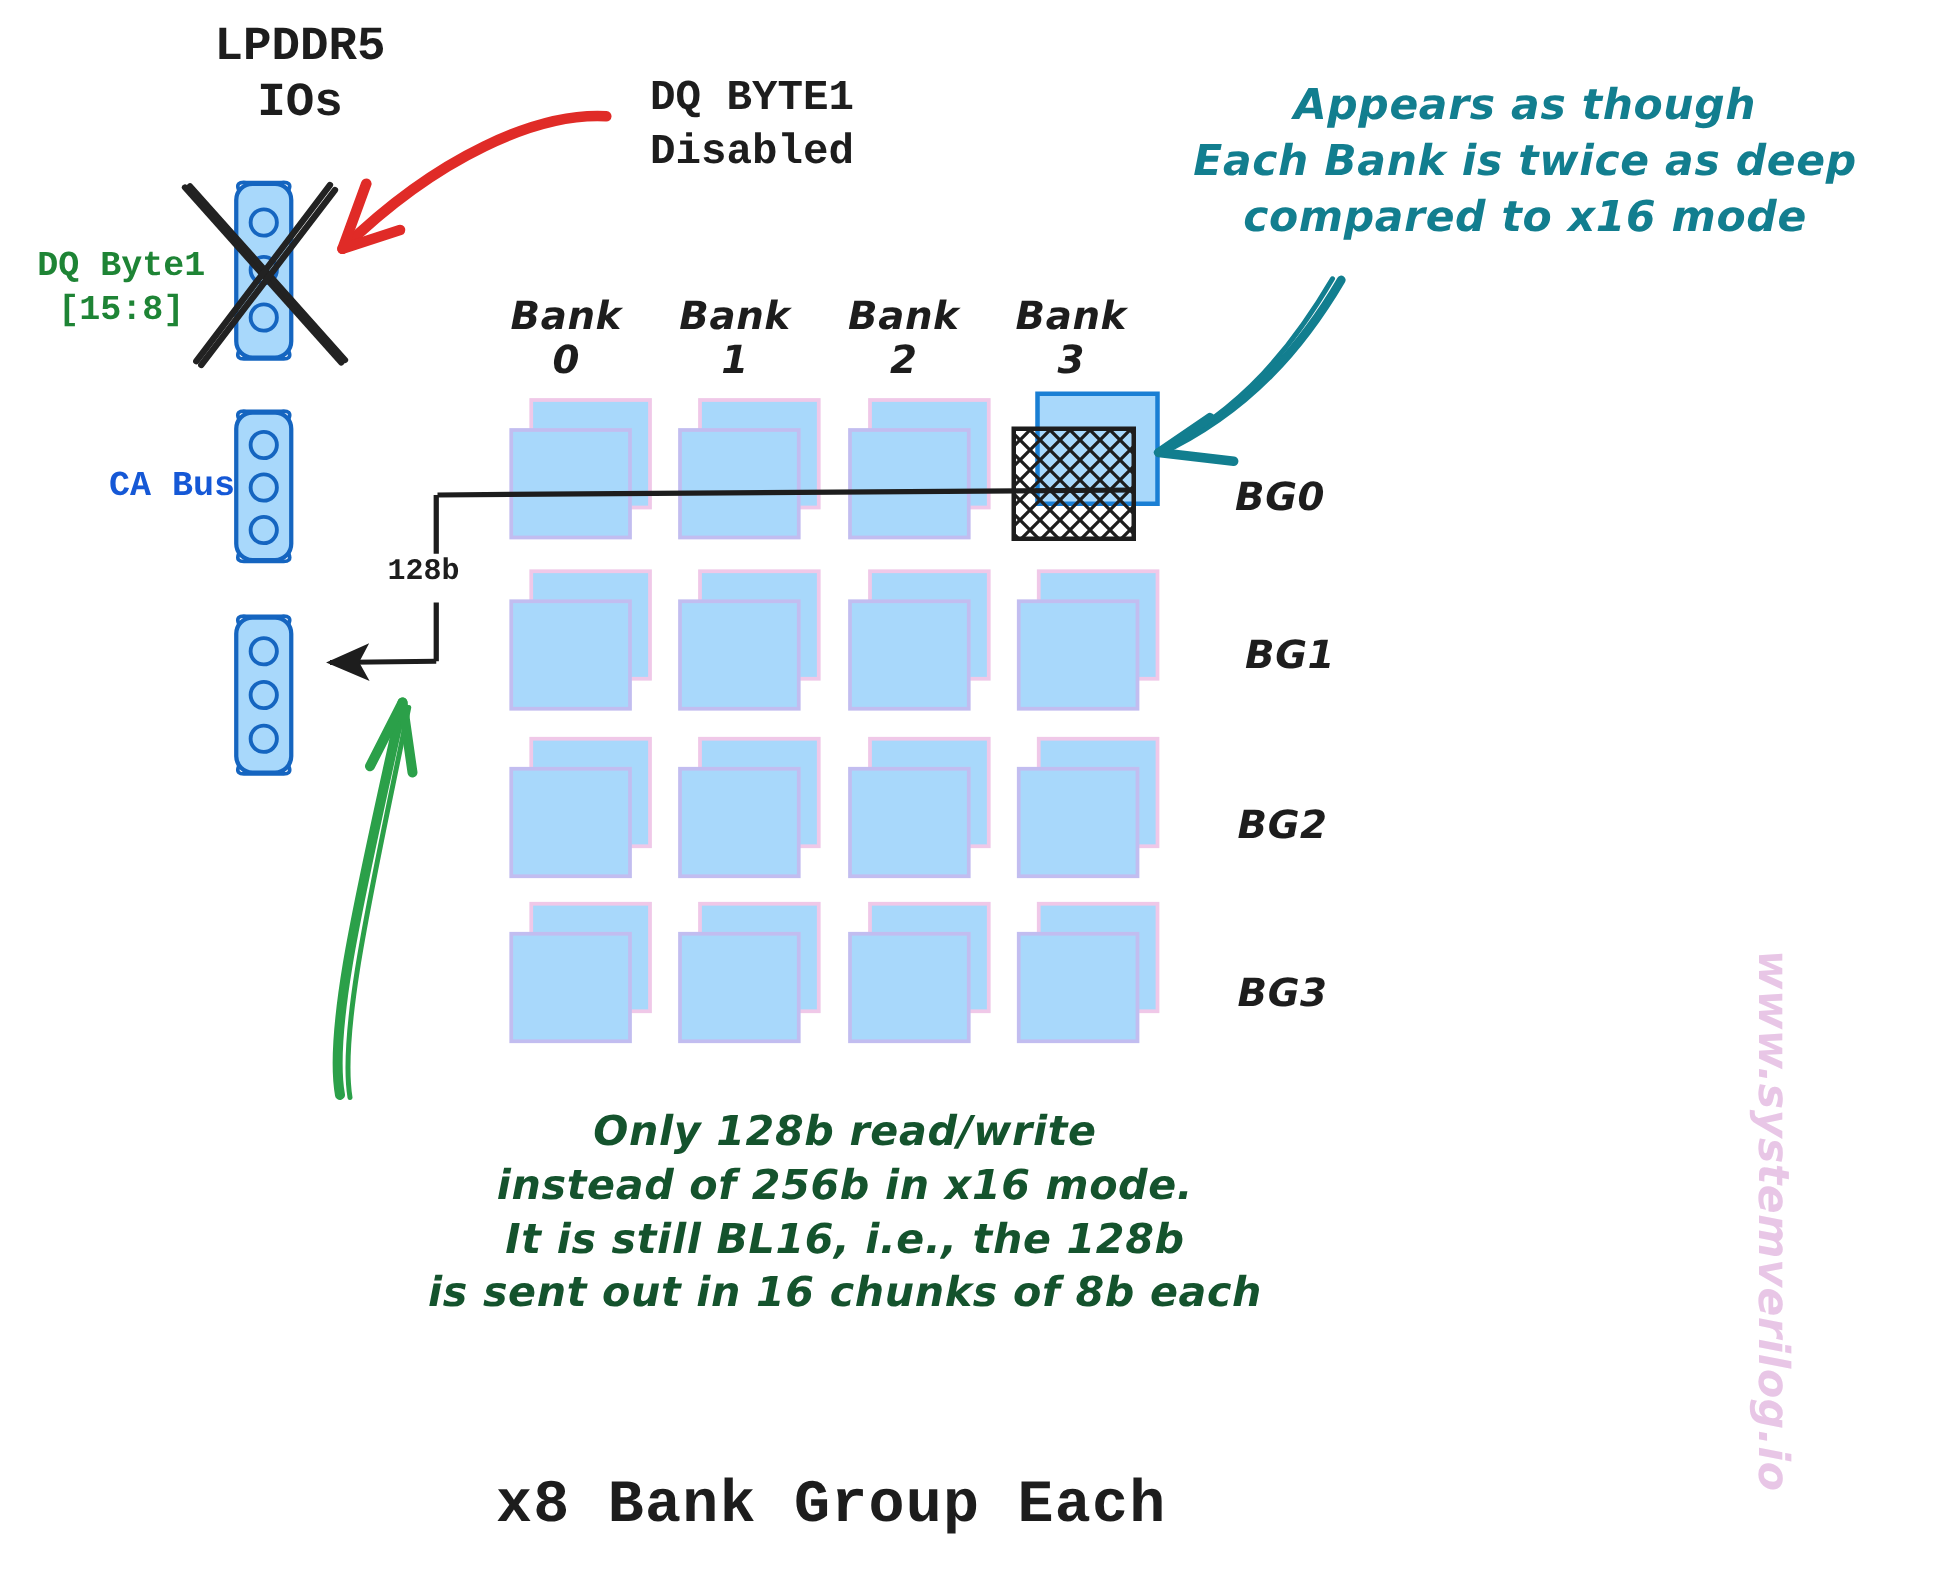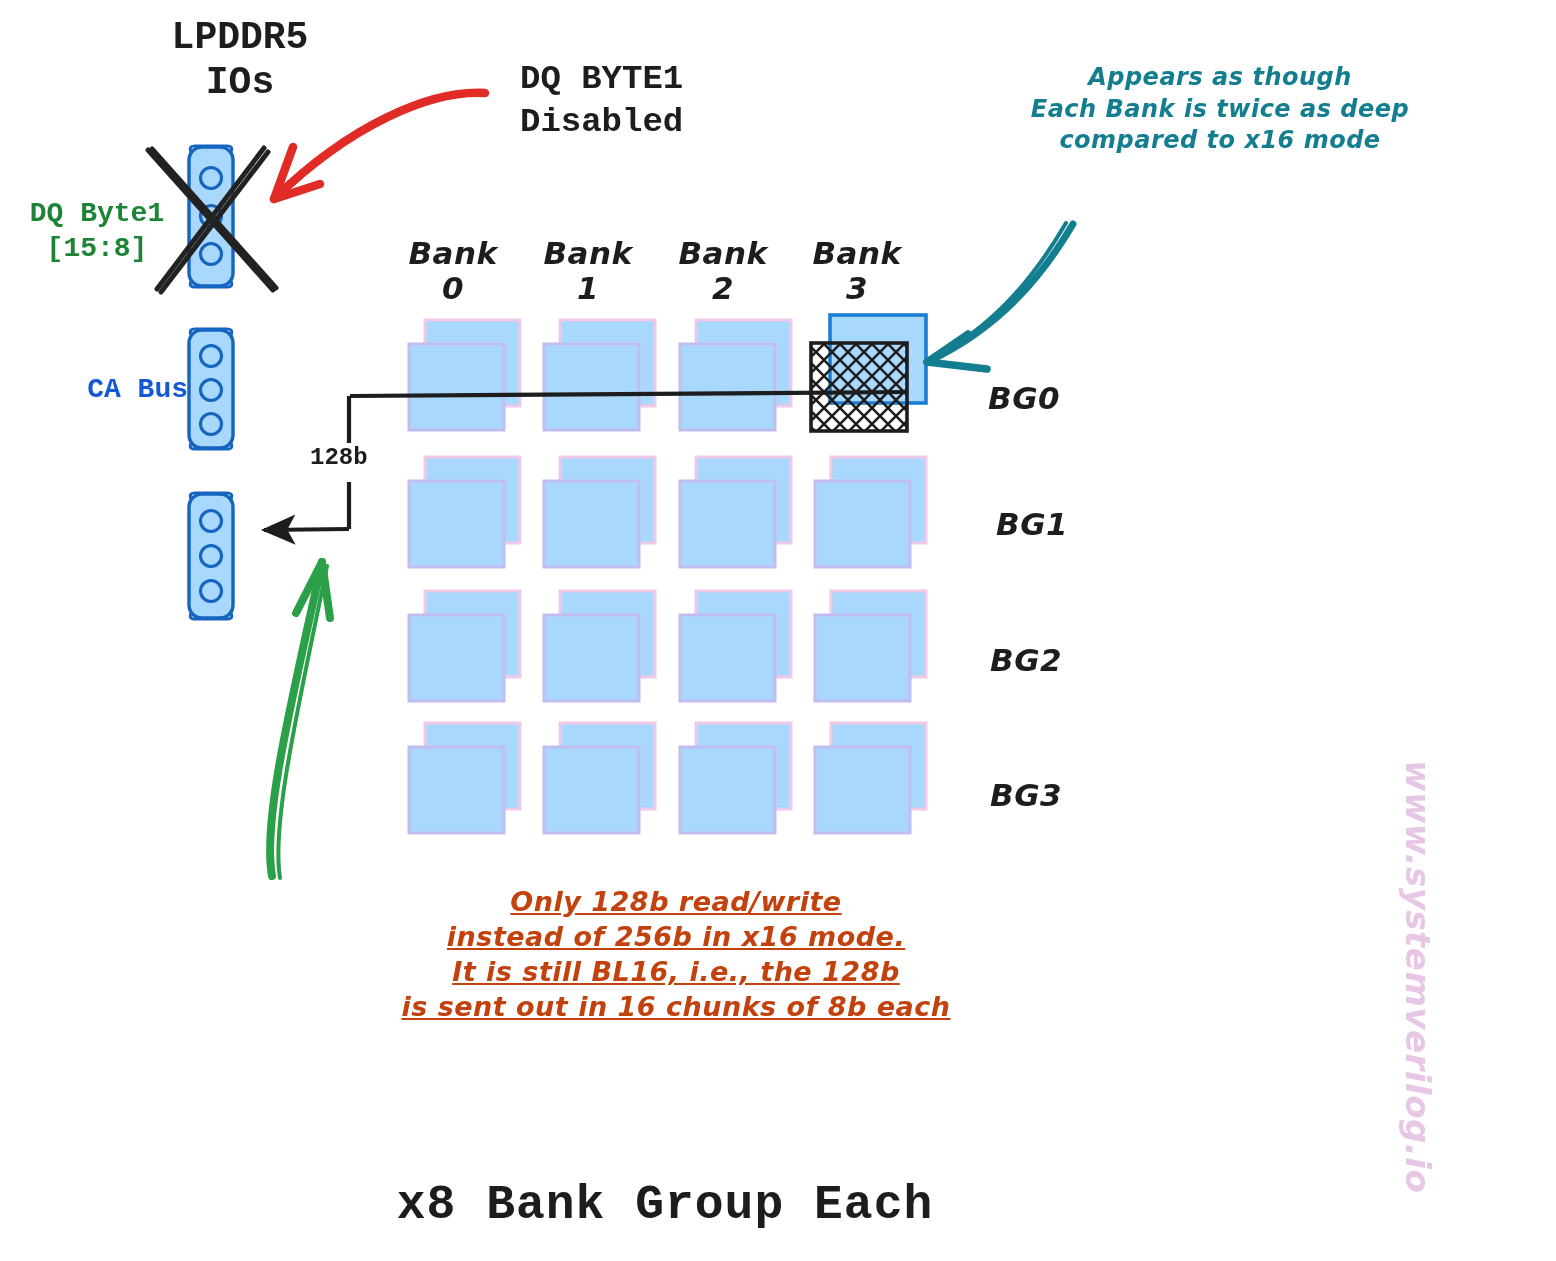--- a/index.html
+++ b/index.html
@@ -20,22 +20,22 @@
 
   #dq-byte1-label{left:6px;top:196px;width:182px;text-align:center;font-size:28px;font-weight:700;color:#1e8435;line-height:1.25;white-space:pre-line;}
   #ca-bus-label{left:18px;top:374px;width:170px;text-align:right;font-size:28px;font-weight:700;color:#1558d6;}
   #dq-byte0-label{left:6px;top:526px;width:182px;text-align:center;font-size:28px;font-weight:700;color:#1e8435;line-height:1.25;white-space:pre-line;}
 
   #label-128b{left:310px;top:444px;font-size:24px;font-weight:700;}
 
   .bank-head{width:110px;text-align:center;font-size:31px;color:#1d1d1d;line-height:1.12;white-space:pre-line;}
   .bg-label{font-size:31px;color:#1d1d1d;}
 
-  #teal-note{left:920px;top:62px;width:600px;text-align:center;font-size:24px;color:#127e8f;line-height:1.32;white-space:pre-line;}
-  #green-note{left:276px;top:884px;width:800px;text-align:center;font-size:27px;color:#c2410c;line-height:1.30;white-space:pre-line;text-decoration:underline;}
+  #teal-note{left:920px;top:62px;width:600px;text-align:center;font-size:34px;color:#127e8f;line-height:1.32;white-space:pre-line;}
+  #green-note{left:276px;top:884px;width:800px;text-align:center;font-size:33px;color:#14532d;line-height:1.30;white-space:pre-line;}
 
   #page-title{left:0px;top:1178px;width:1330px;text-align:center;font-size:48px;font-weight:700;color:#1d1d1d;letter-spacing:1px;}
 
   #watermark{left:1438px;top:760px;width:420px;transform:rotate(90deg);transform-origin:0 0;
              font-size:34px;color:#e8c6e6;white-space:nowrap;}
 </style>
 </head>
 <body>
 
 <div class="canvas">

